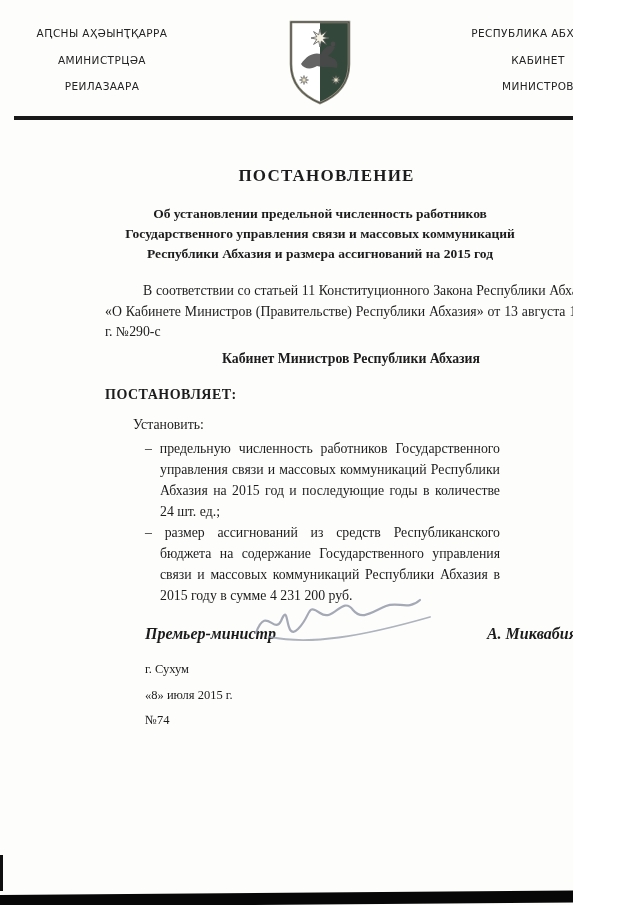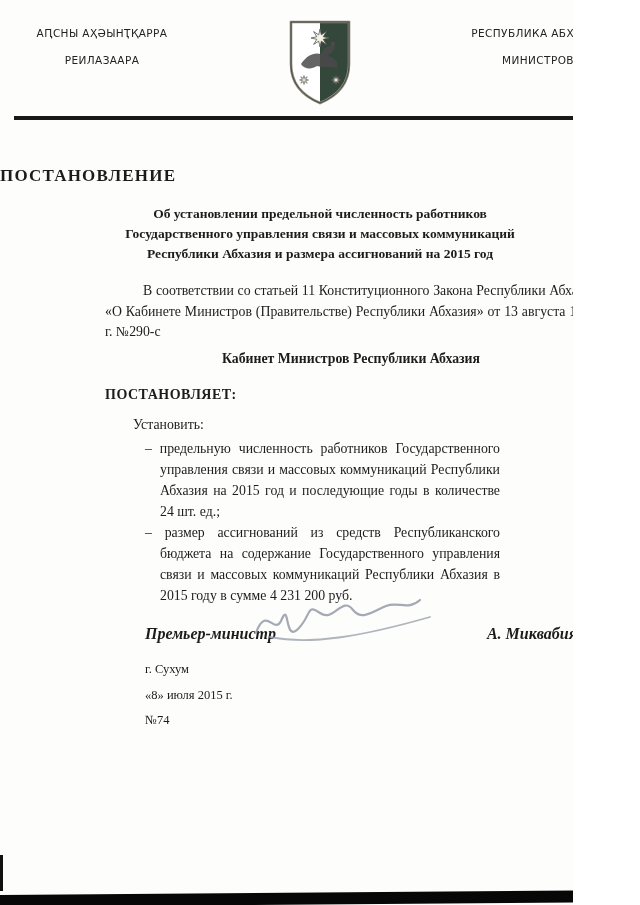--- a/index.html
+++ b/index.html
@@ -11,22 +11,22 @@
     position:absolute;top:20px;
     font-family:"DejaVu Sans","Liberation Sans",sans-serif;
     font-size:10.5px;letter-spacing:.4px;text-align:center;color:#222;
   }
   .hdr div{line-height:26.5px;white-space:nowrap;}
   .hdr-left{left:12px;width:180px;}
   .hdr-right{left:448px;width:180px;}
   .emblem{position:absolute;left:287px;top:15px;width:66px;height:92px;}
   .rule{position:absolute;left:14px;top:116px;width:613px;height:4px;background:#191919;}
   .title{
-    position:absolute;left:0;top:166px;width:100%;
-    font-weight:bold;font-size:17px;letter-spacing:1.2px;
+    position:absolute;left:0;top:166px;width:100%;text-align:center;
+    font-weight:bold;font-size:17px;letter-spacing:1.2px;padding-left:40px;
   }
   .subject{
     position:absolute;left:70px;top:204px;width:500px;text-align:center;
     font-weight:bold;font-size:13.5px;line-height:20px;
   }
   .intro{
     position:absolute;left:105px;top:281px;width:492px;margin:0;
     font-size:13.8px;line-height:20.5px;text-align:justify;text-indent:38px;
   }
   .authority{position:absolute;left:105px;top:351px;width:492px;text-align:center;font-weight:bold;font-size:13.8px;}
@@ -49,20 +49,21 @@
   }
   .scan-left{position:absolute;left:0;bottom:14px;width:3px;height:36px;background:#101010;}
 </style>
 </head>
 <body>
 
 <div class="page">
 
   <div class="hdr hdr-left">
     <div>АԤСНЫ АҲӘЫНҬҚАРРА</div>
+    <div>АМИНИСТРЦӘА</div>
     <div>РЕИЛАЗААРА</div>
   </div>
 
   <div class="emblem">
     <svg width="66" height="92" viewBox="0 0 66 90" xmlns="http://www.w3.org/2000/svg">
       <defs>
         <clipPath id="shieldClip">
           <path d="M4,6 H62 V48 C62,68 50,80 33,87 C16,80 4,68 4,48 Z"></path>
         </clipPath>
         <polygon id="star8" points="0,-9 1.3,-3.2 6.4,-6.4 3.2,-1.3 9,0 3.2,1.3 6.4,6.4 1.3,3.2 0,9 -1.3,3.2 -6.4,6.4 -3.2,1.3 -9,0 -3.2,-1.3 -6.4,-6.4 -1.3,-3.2"></polygon>
@@ -76,20 +77,21 @@
       <use href="#star8" transform="translate(33,22)" fill="#f5f2e4" stroke="#555" stroke-width="0.8"></use>
       <use href="#star8" transform="translate(17,64) scale(0.5)" fill="#e8e2c8" stroke="#555" stroke-width="1.2"></use>
       <use href="#star8" transform="translate(49,64) scale(0.5)" fill="#e8e2c8" stroke="#555" stroke-width="1.2"></use>
       <path d="M4,6 H62 V48 C62,68 50,80 33,87 C16,80 4,68 4,48 Z" fill="none" stroke="#8a8878" stroke-width="2.6"></path>
       <path d="M4,6 H62 V48 C62,68 50,80 33,87 C16,80 4,68 4,48 Z" fill="none" stroke="#3a3a3a" stroke-width="0.8"></path>
     </svg>
   </div>
 
   <div class="hdr hdr-right">
     <div>РЕСПУБЛИКА АБХАЗИЯ</div>
+    <div>КАБИНЕТ</div>
     <div>МИНИСТРОВ</div>
   </div>
 
   <div class="rule"></div>
 
   <div class="title">ПОСТАНОВЛЕНИЕ</div>
 
   <div class="subject">
     <div>Об установлении предельной численность работников</div>
     <div>Государственного управления связи и массовых коммуникаций</div>

